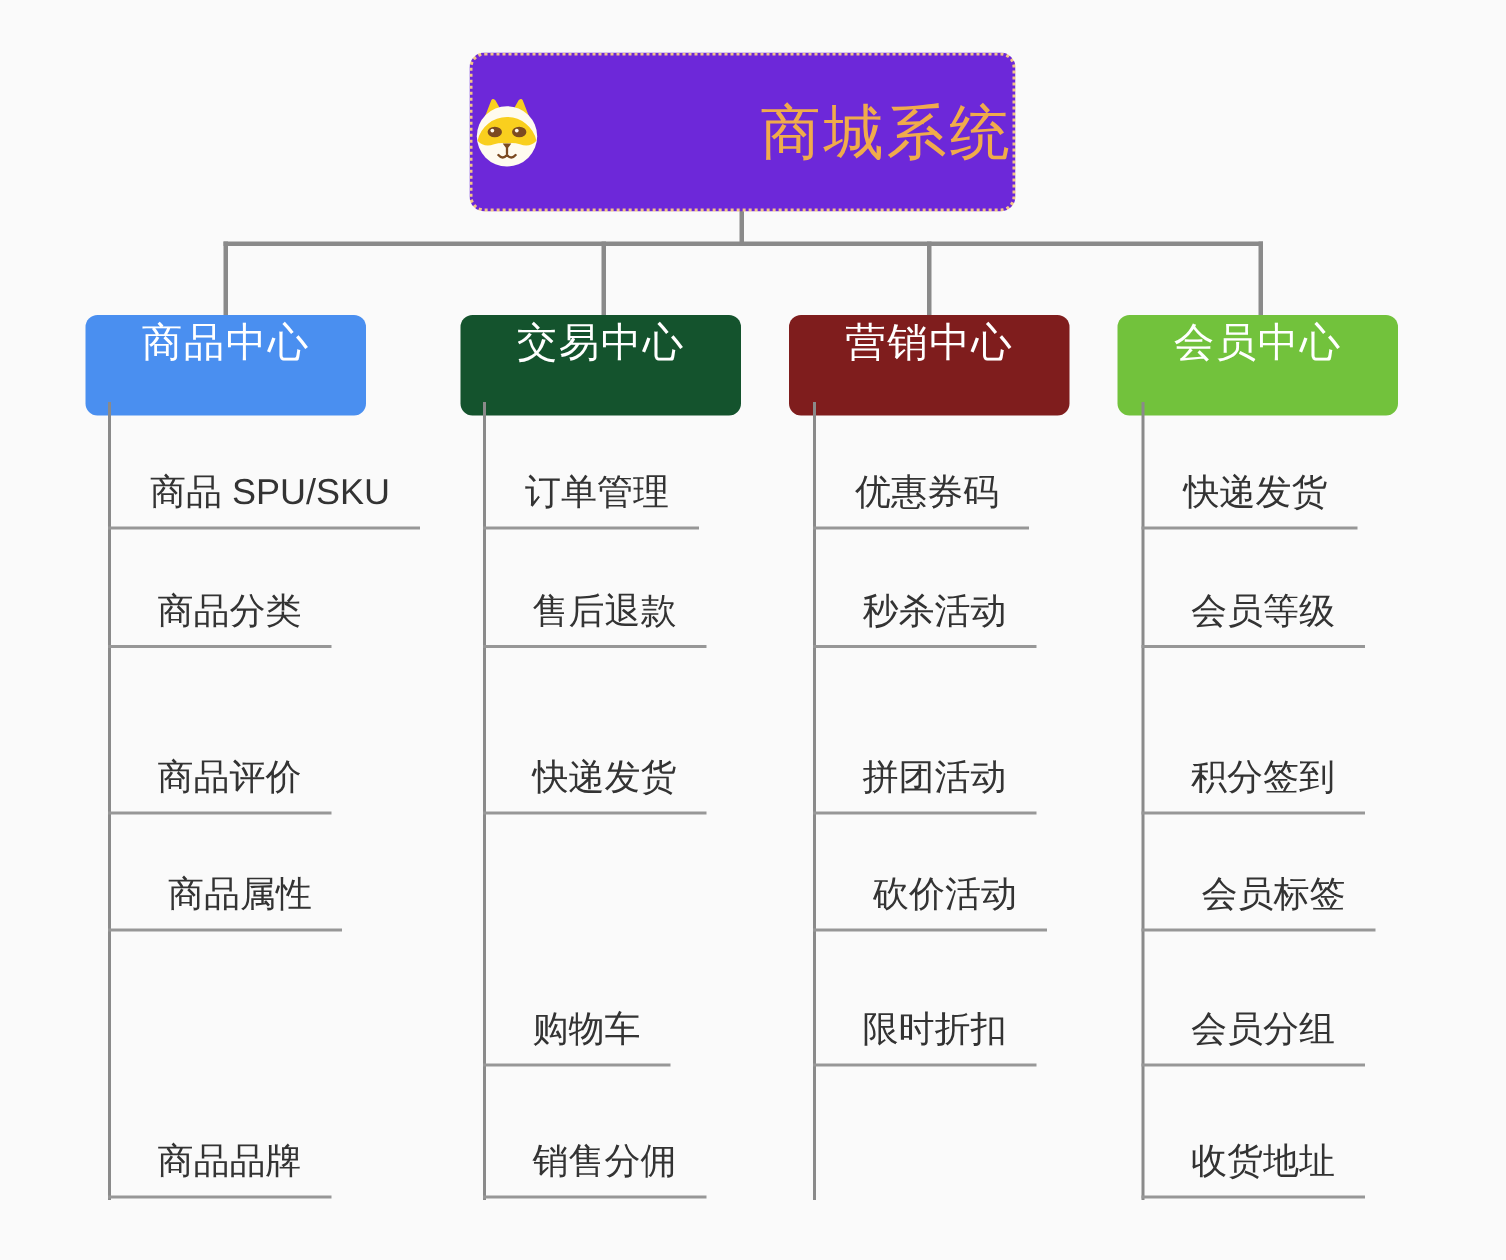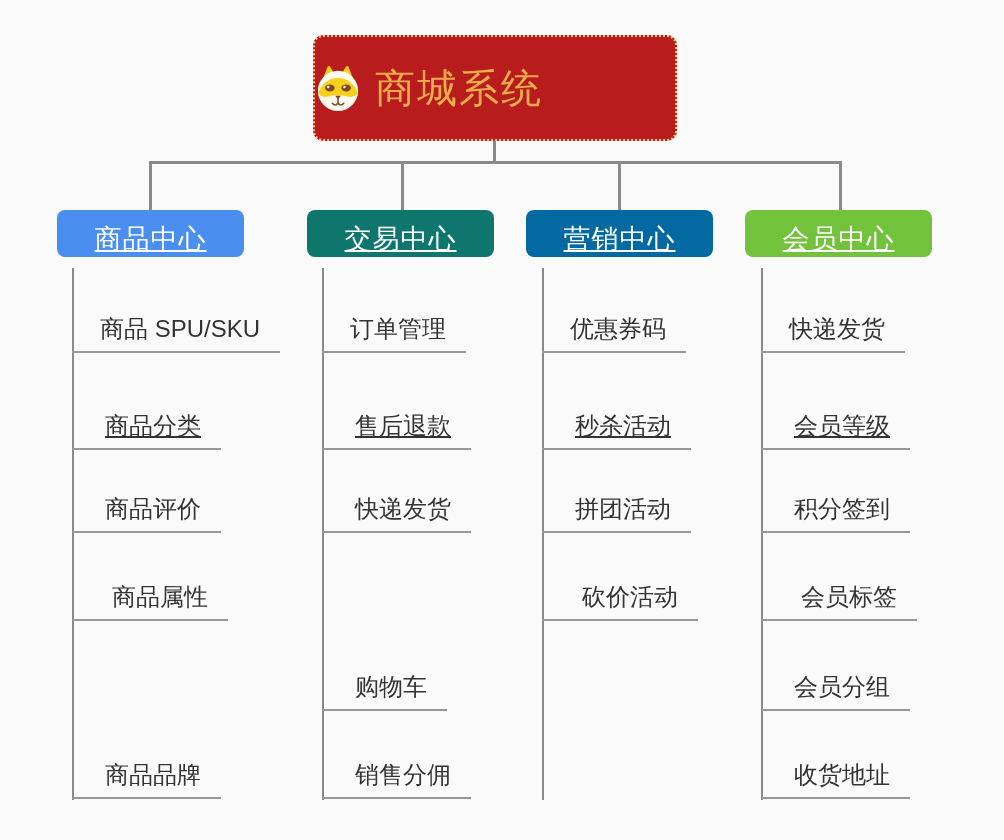--- a/index.html
+++ b/index.html
@@ -6,63 +6,62 @@
   body{
     width:1004px;height:840px;position:relative;overflow:hidden;
     background:#fafafa;
     font-family:"Liberation Sans","DejaVu Sans",sans-serif;
   }
   .canvas{position:absolute;inset:0;}
 
   
   .root-node{
     position:absolute;left:313px;top:35px;width:364px;height:106px;
-    background:#b91c1c;border:2px dotted #f2c487;border-radius:10px;
+    background:#6d28d9;border:2px dotted #f2c487;border-radius:10px;
     box-sizing:border-box;
-    display:flex;align-items:center;justify-content:flex-start;gap:14px;
+    display:flex;align-items:center;justify-content:space-between;gap:14px;
   }
   .root-title{
     color:#f0ab4b;font-size:40px;font-weight:500;letter-spacing:2px;white-space:nowrap;
   }
   .root-icon{display:block;}
 
   
   .line{position:absolute;background:#8a8a8a;}
   .stem{left:493px;top:139px;width:3px;height:25px;}
   .bus{left:149px;top:161px;width:693px;height:3px;}
   .drop{top:161px;width:3px;height:49px;}
   .drop.d0{left:149px;} .drop.d1{left:401px;} .drop.d2{left:618px;} .drop.d3{left:839px;}
 
   
   .branch-node{
-    position:absolute;top:210px;width:187px;height:47px;border-radius:8px;
-    display:flex;align-items:flex-end;justify-content:center;
+    position:absolute;top:210px;width:187px;height:67px;border-radius:8px;
+    display:flex;align-items:flex-start;justify-content:center;
     color:#ffffff;font-size:27px;letter-spacing:1px;white-space:nowrap;
     cursor:default;
-    text-decoration:underline;
   }
   .branch-node.b0{left:57px;background:#4a8ff0;}
-  .branch-node.b1{left:307px;background:#0f766e;}
-  .branch-node.b2{left:526px;background:#0369a1;}
+  .branch-node.b1{left:307px;background:#14532d;}
+  .branch-node.b2{left:526px;background:#7f1d1d;}
   .branch-node.b3{left:745px;background:#72c23c;}
 
   
   .col{
     position:absolute;top:268px;height:532px;width:250px;
     border-left:2px solid #8a8a8a;box-sizing:border-box;
   }
   .col.c0{left:72px;} .col.c1{left:322px;} .col.c2{left:542px;} .col.c3{left:761px;}
   .topic{
     position:absolute;left:-2px;
     padding:0 20px 6px 33px;
     border-bottom:2px solid #979797;
     font-size:24px;line-height:32px;color:#333333;white-space:nowrap;
     cursor:default;
   }
-  .topic.r0{top:45px;padding-left:28px;}  .topic.r1{top:142px;text-decoration:underline;} .topic.r2{top:225px;}
+  .topic.r0{top:45px;padding-left:28px;}  .topic.r1{top:124px;} .topic.r2{top:235px;}
   .topic.r3{top:313px;padding-left:40px;} .topic.r4{top:403px;} .topic.r5{top:491px;text-align:center;}
 </style>
 </head>
 <body>
 
 <div class="canvas">
 
   <div class="line stem"></div>
   <div class="line bus"></div>
   <div class="line drop d0"></div>
@@ -114,20 +113,21 @@
     <div class="topic r2">快递发货</div>
     <div class="topic r4">购物车</div>
     <div class="topic r5">销售分佣</div>
   </div>
 
   <div class="col c2">
     <div class="topic r0">优惠券码</div>
     <div class="topic r1">秒杀活动</div>
     <div class="topic r2">拼团活动</div>
     <div class="topic r3">砍价活动</div>
+    <div class="topic r4">限时折扣</div>
   </div>
 
   <div class="col c3">
     <div class="topic r0">快递发货</div>
     <div class="topic r1">会员等级</div>
     <div class="topic r2">积分签到</div>
     <div class="topic r3">会员标签</div>
     <div class="topic r4">会员分组</div>
     <div class="topic r5">收货地址</div>
   </div>

